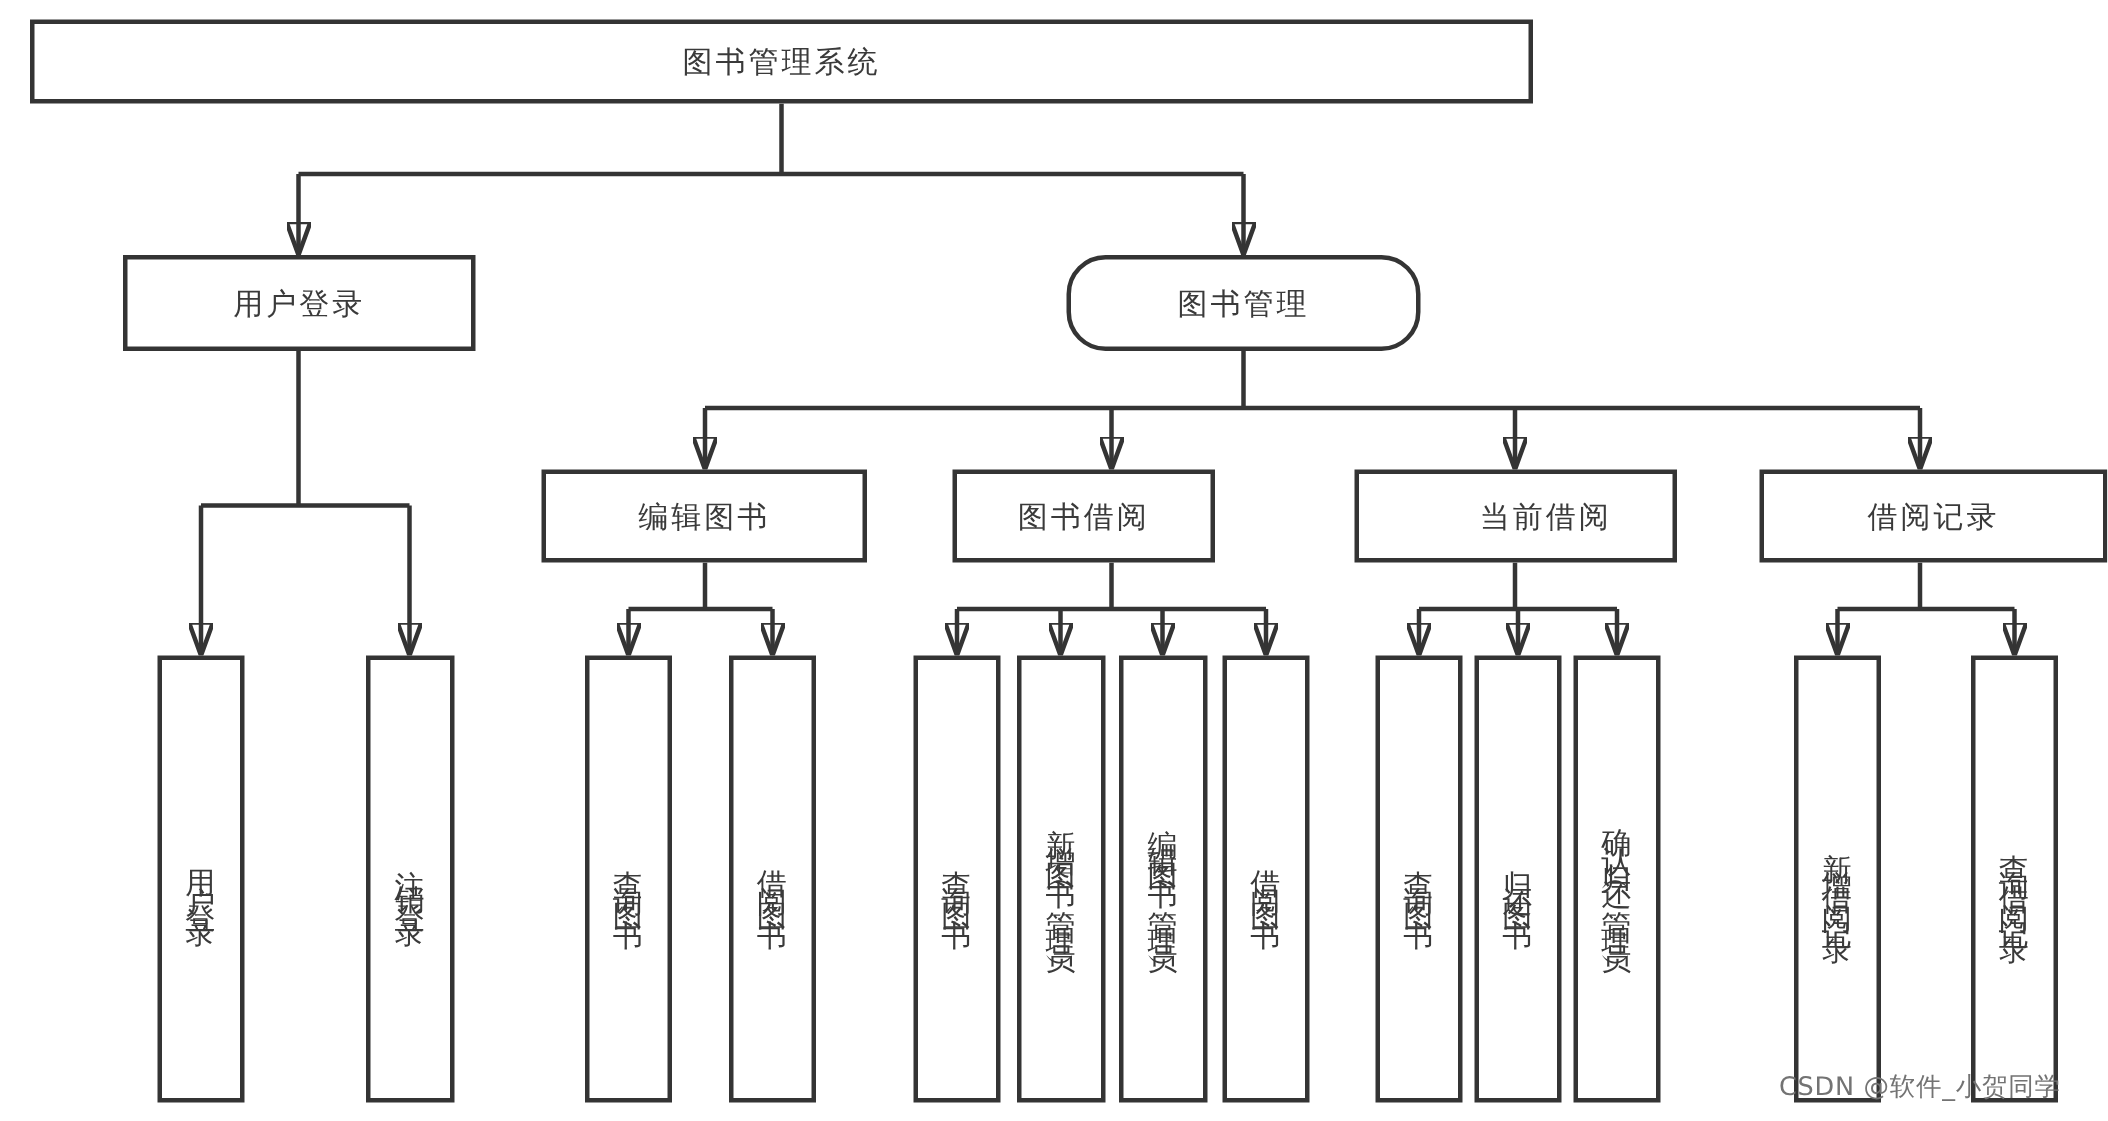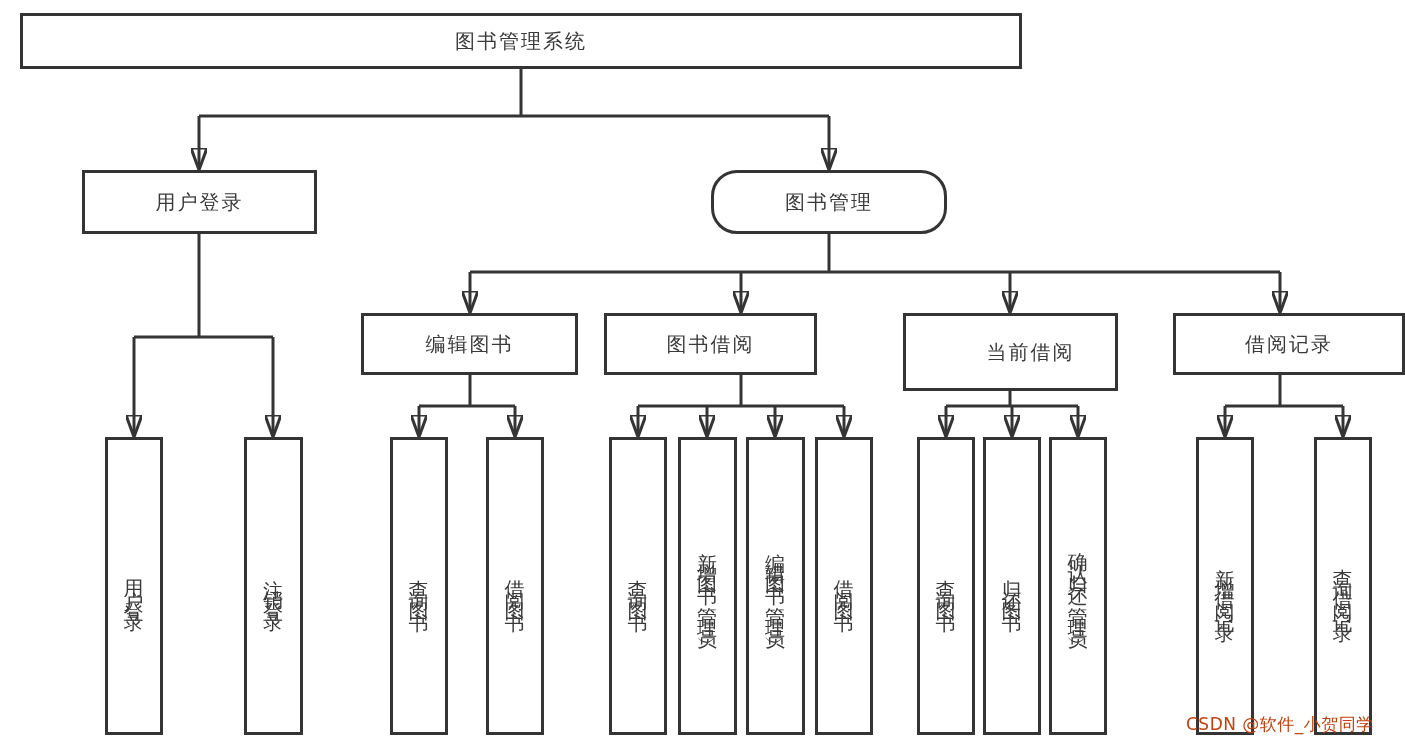--- a/index.html
+++ b/index.html
@@ -37,21 +37,21 @@
   .leaf {
     writing-mode: vertical-rl;
     font-size: 20px;
     letter-spacing: 11px;
   }
   .watermark {
     position: absolute;
     left: 1186px;
     top: 713px;
     font-size: 17px;
-    color: #c2410c;
+    color: #737373;
     letter-spacing: 0.5px;
     white-space: nowrap;
     z-index: 5;
   }
 </style>
 </head>
 <body>
 
 <div class="canvas">
 
@@ -95,22 +95,22 @@
     <line x1="1225" y1="406" x2="1225" y2="436" marker-end="url(#arrow)"></line>
     <line x1="1343" y1="406" x2="1343" y2="436" marker-end="url(#arrow)"></line>
   </svg>
 
   <div class="box" style="left:20px; top:13px; width:1002px; height:56px;">图书管理系统</div>
 
   <div class="box" style="left:82px; top:170px; width:235px; height:64px;">用户登录</div>
   <div class="box" style="left:711px; top:170px; width:236px; height:64px;border-radius:26px;">图书管理</div>
 
   <div class="box" style="left:361px; top:313px; width:217px; height:62px;">编辑图书</div>
-  <div class="box" style="left:604px; top:313px; width:213px; height:62px;">图书借阅</div>
-  <div class="box" style="left:903px; top:313px; width:215px; height:78px;padding-left:40px;">当前借阅</div>
+  <div class="box" style="left:635px; top:313px; width:175px; height:62px;">图书借阅</div>
+  <div class="box" style="left:903px; top:313px; width:215px; height:62px;padding-left:40px;">当前借阅</div>
   <div class="box" style="left:1173px; top:313px; width:232px; height:62px;">借阅记录</div>
 
   <div class="box leaf" style="left:105px; top:437px; width:58px; height:298px;">用户登录</div>
   <div class="box leaf" style="left:244px; top:437px; width:59px; height:298px;">注销登录</div>
 
   <div class="box leaf" style="left:390px; top:437px; width:58px; height:298px;">查询图书</div>
   <div class="box leaf" style="left:486px; top:437px; width:58px; height:298px;">借阅图书</div>
 
   <div class="box leaf" style="left:609px; top:437px; width:58px; height:298px;">查询图书</div>
   <div class="box leaf" style="left:678px; top:437px; width:59px; height:298px;">新增图书（管理员）</div>

